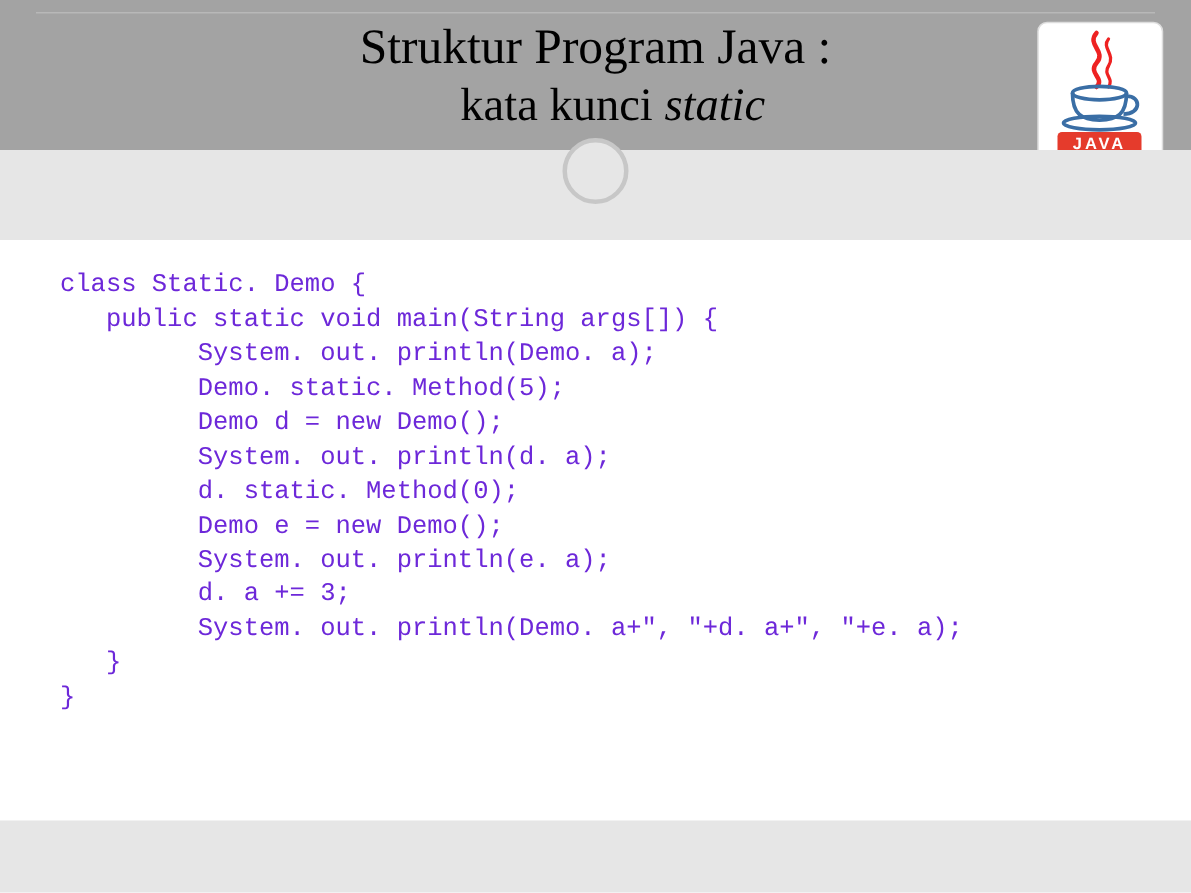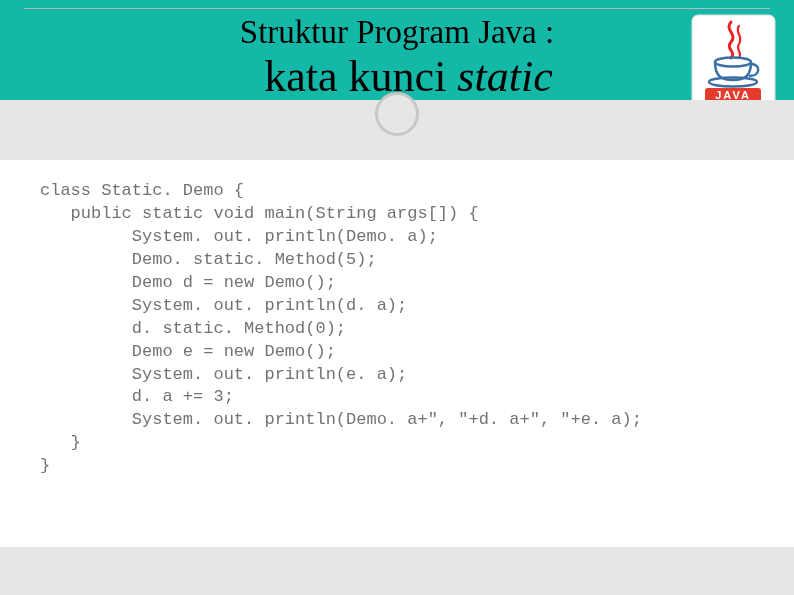--- a/index.html
+++ b/index.html
@@ -8,21 +8,21 @@
     height: 595px;
     background: #fff;
     font-family: "Times New Roman", Times, serif;
     position: relative;
     overflow: hidden;
   }
   .header-area {
     position: relative;
     width: 100%;
     height: 115px;
-    background: #14b8a6;
+    background: #a3a3a3;
   }
   .thin-line-top {
     position: absolute;
     left: 24px;
     right: 24px;
     top: 8px;
     height: 1px;
     background: #b8b8b8;
   }
   .title-block {
@@ -32,21 +32,21 @@
     right: 0;
     text-align: center;
   }
   .title-line1 {
     font-size: 33px;
     color: #000;
     font-family: "Times New Roman", Times, serif;
     line-height: 1.15;
   }
   .title-line2 {
-    font-size: 44px;
+    font-size: 31px;
     color: #000;
     font-family: "Times New Roman", Times, serif;
     line-height: 1.15;
     padding-left: 23px;
   }
   .title-line2 .italic { font-style: italic; }
   .thin-line-under {
     position: absolute;
     left: 24px;
     right: 24px;
@@ -93,21 +93,21 @@
   .content {
     position: absolute;
     top: 180px;
     left: 40px;
     right: 20px;
     z-index: 3;
   }
   .code {
     font-family: "Courier New", Courier, monospace;
     font-size: 17px;
-    color: #737373;
+    color: #6d28d9;
     white-space: pre;
     line-height: 1.35;
   }
 </style>
 </head>
 <body>
 
 <div class="header-area">
   <div class="thin-line-top"></div>
   <div class="title-block">

